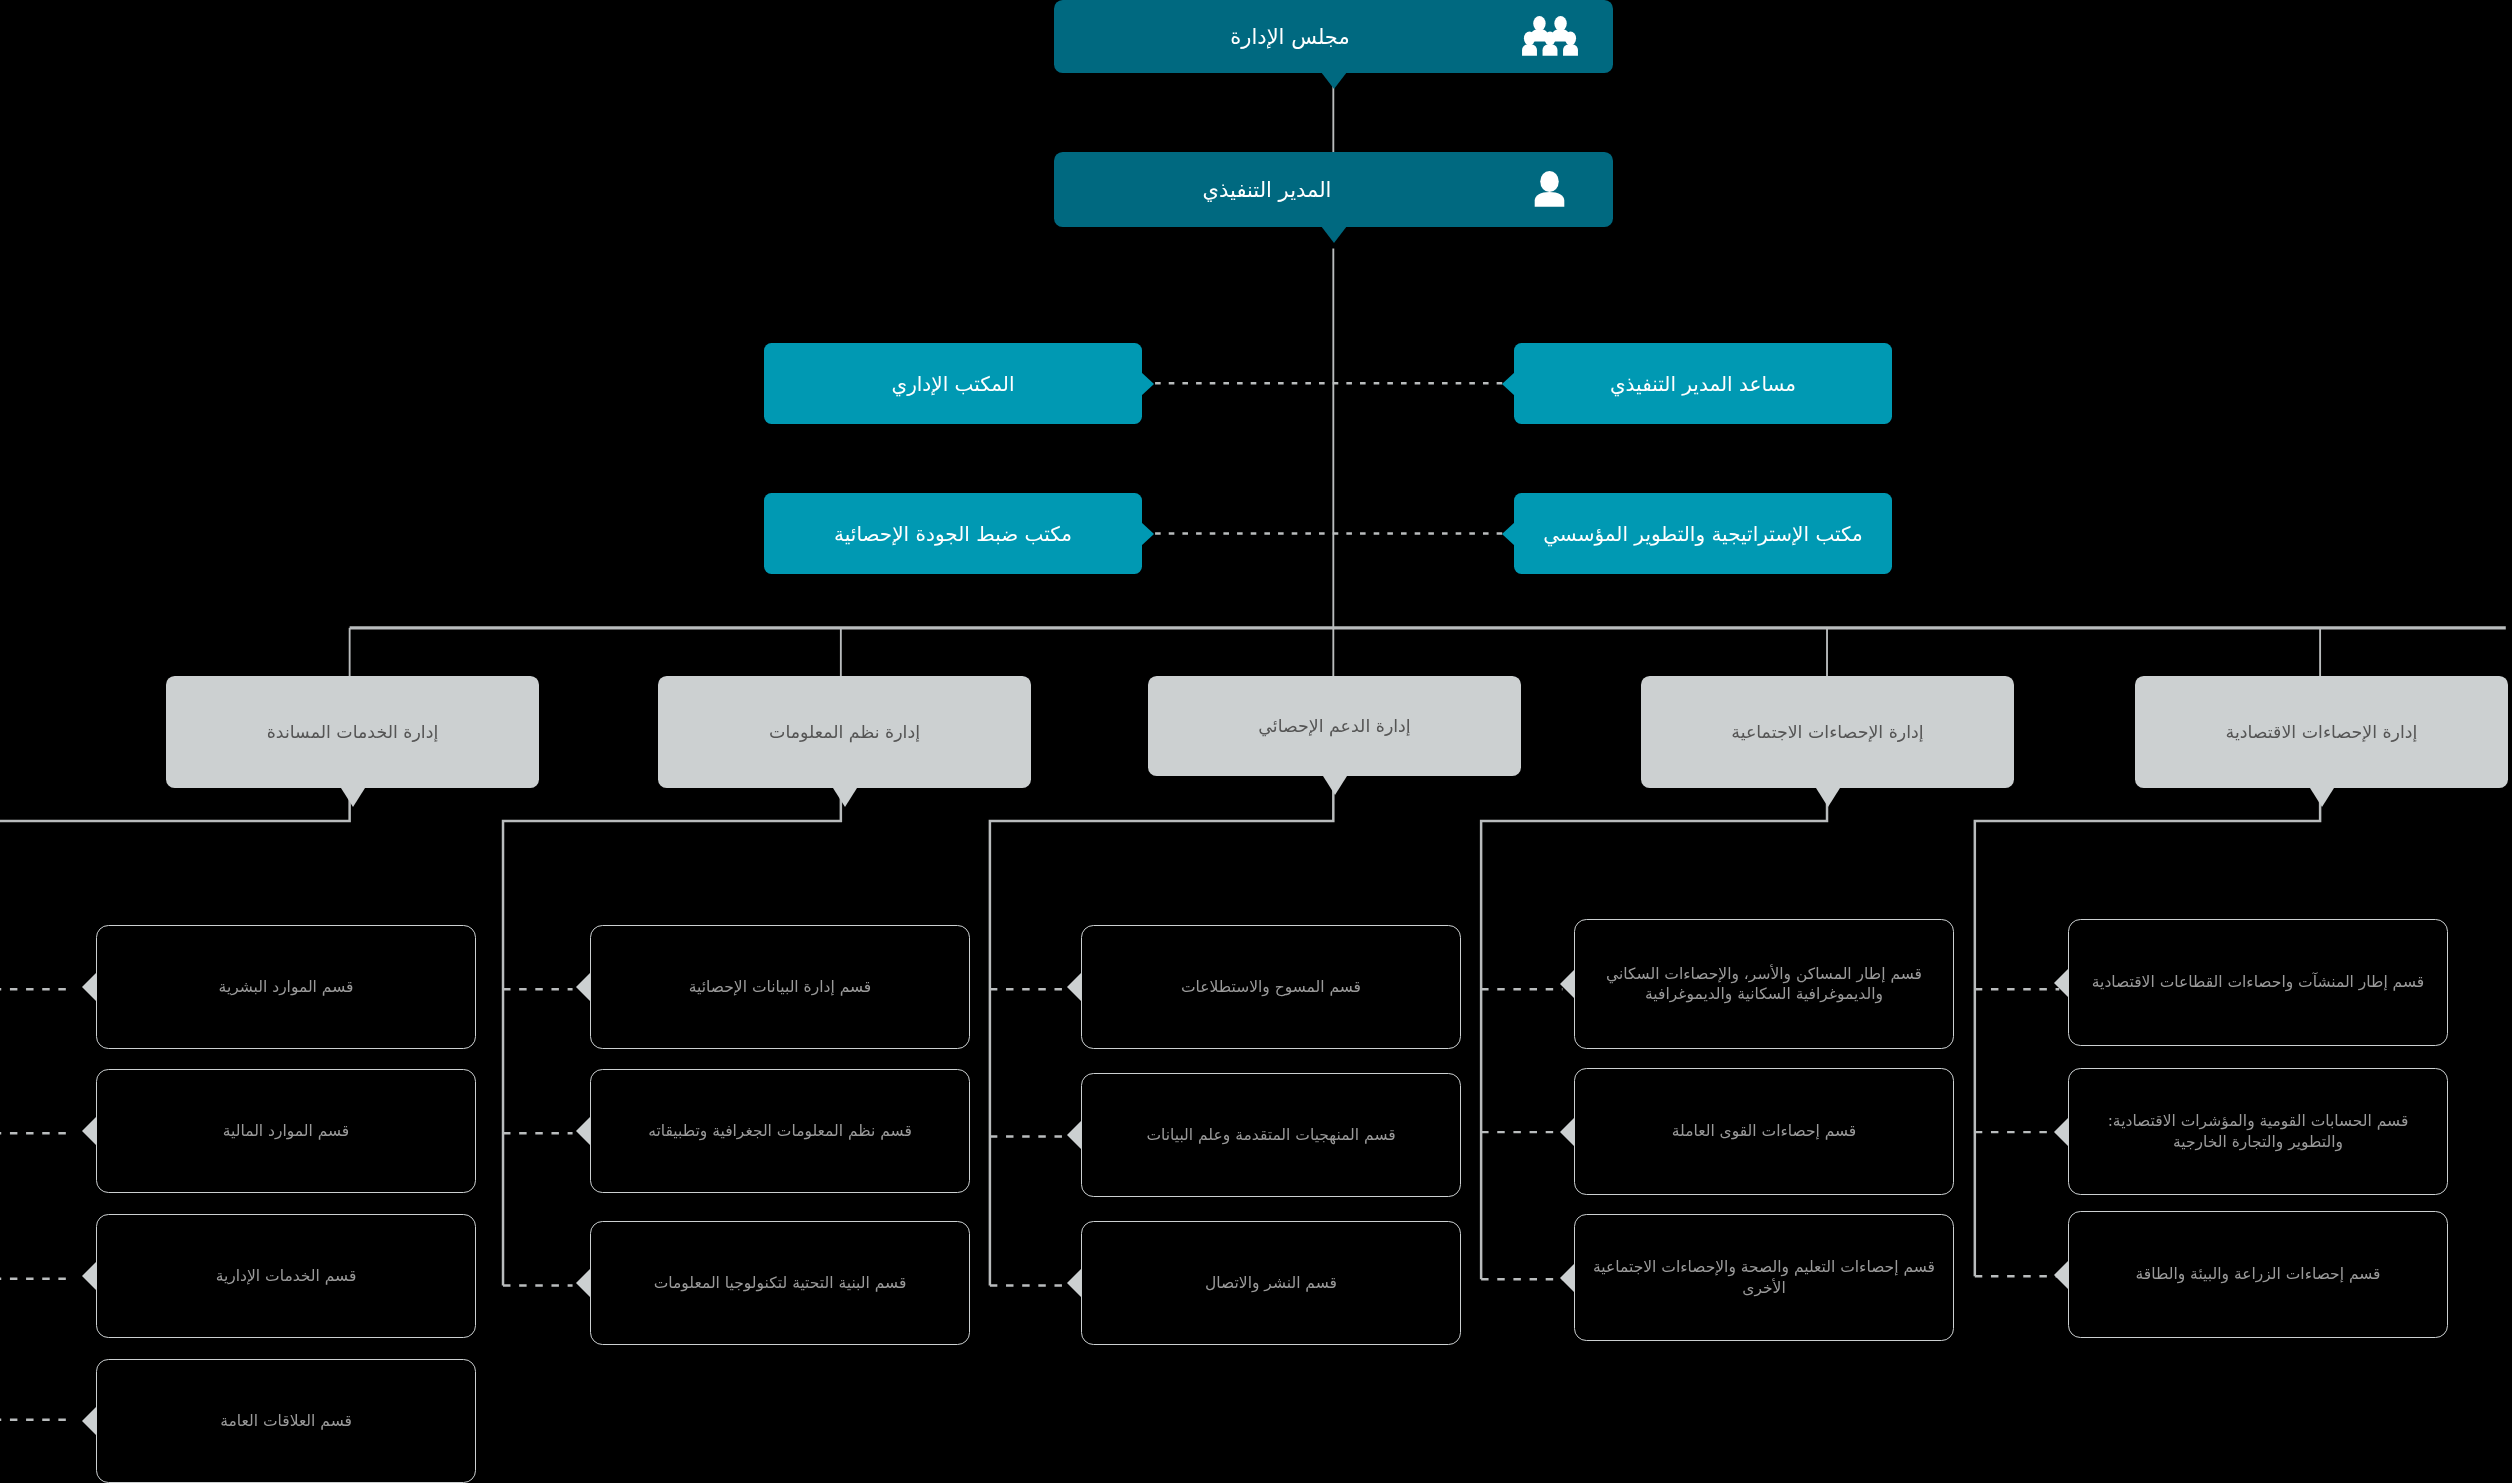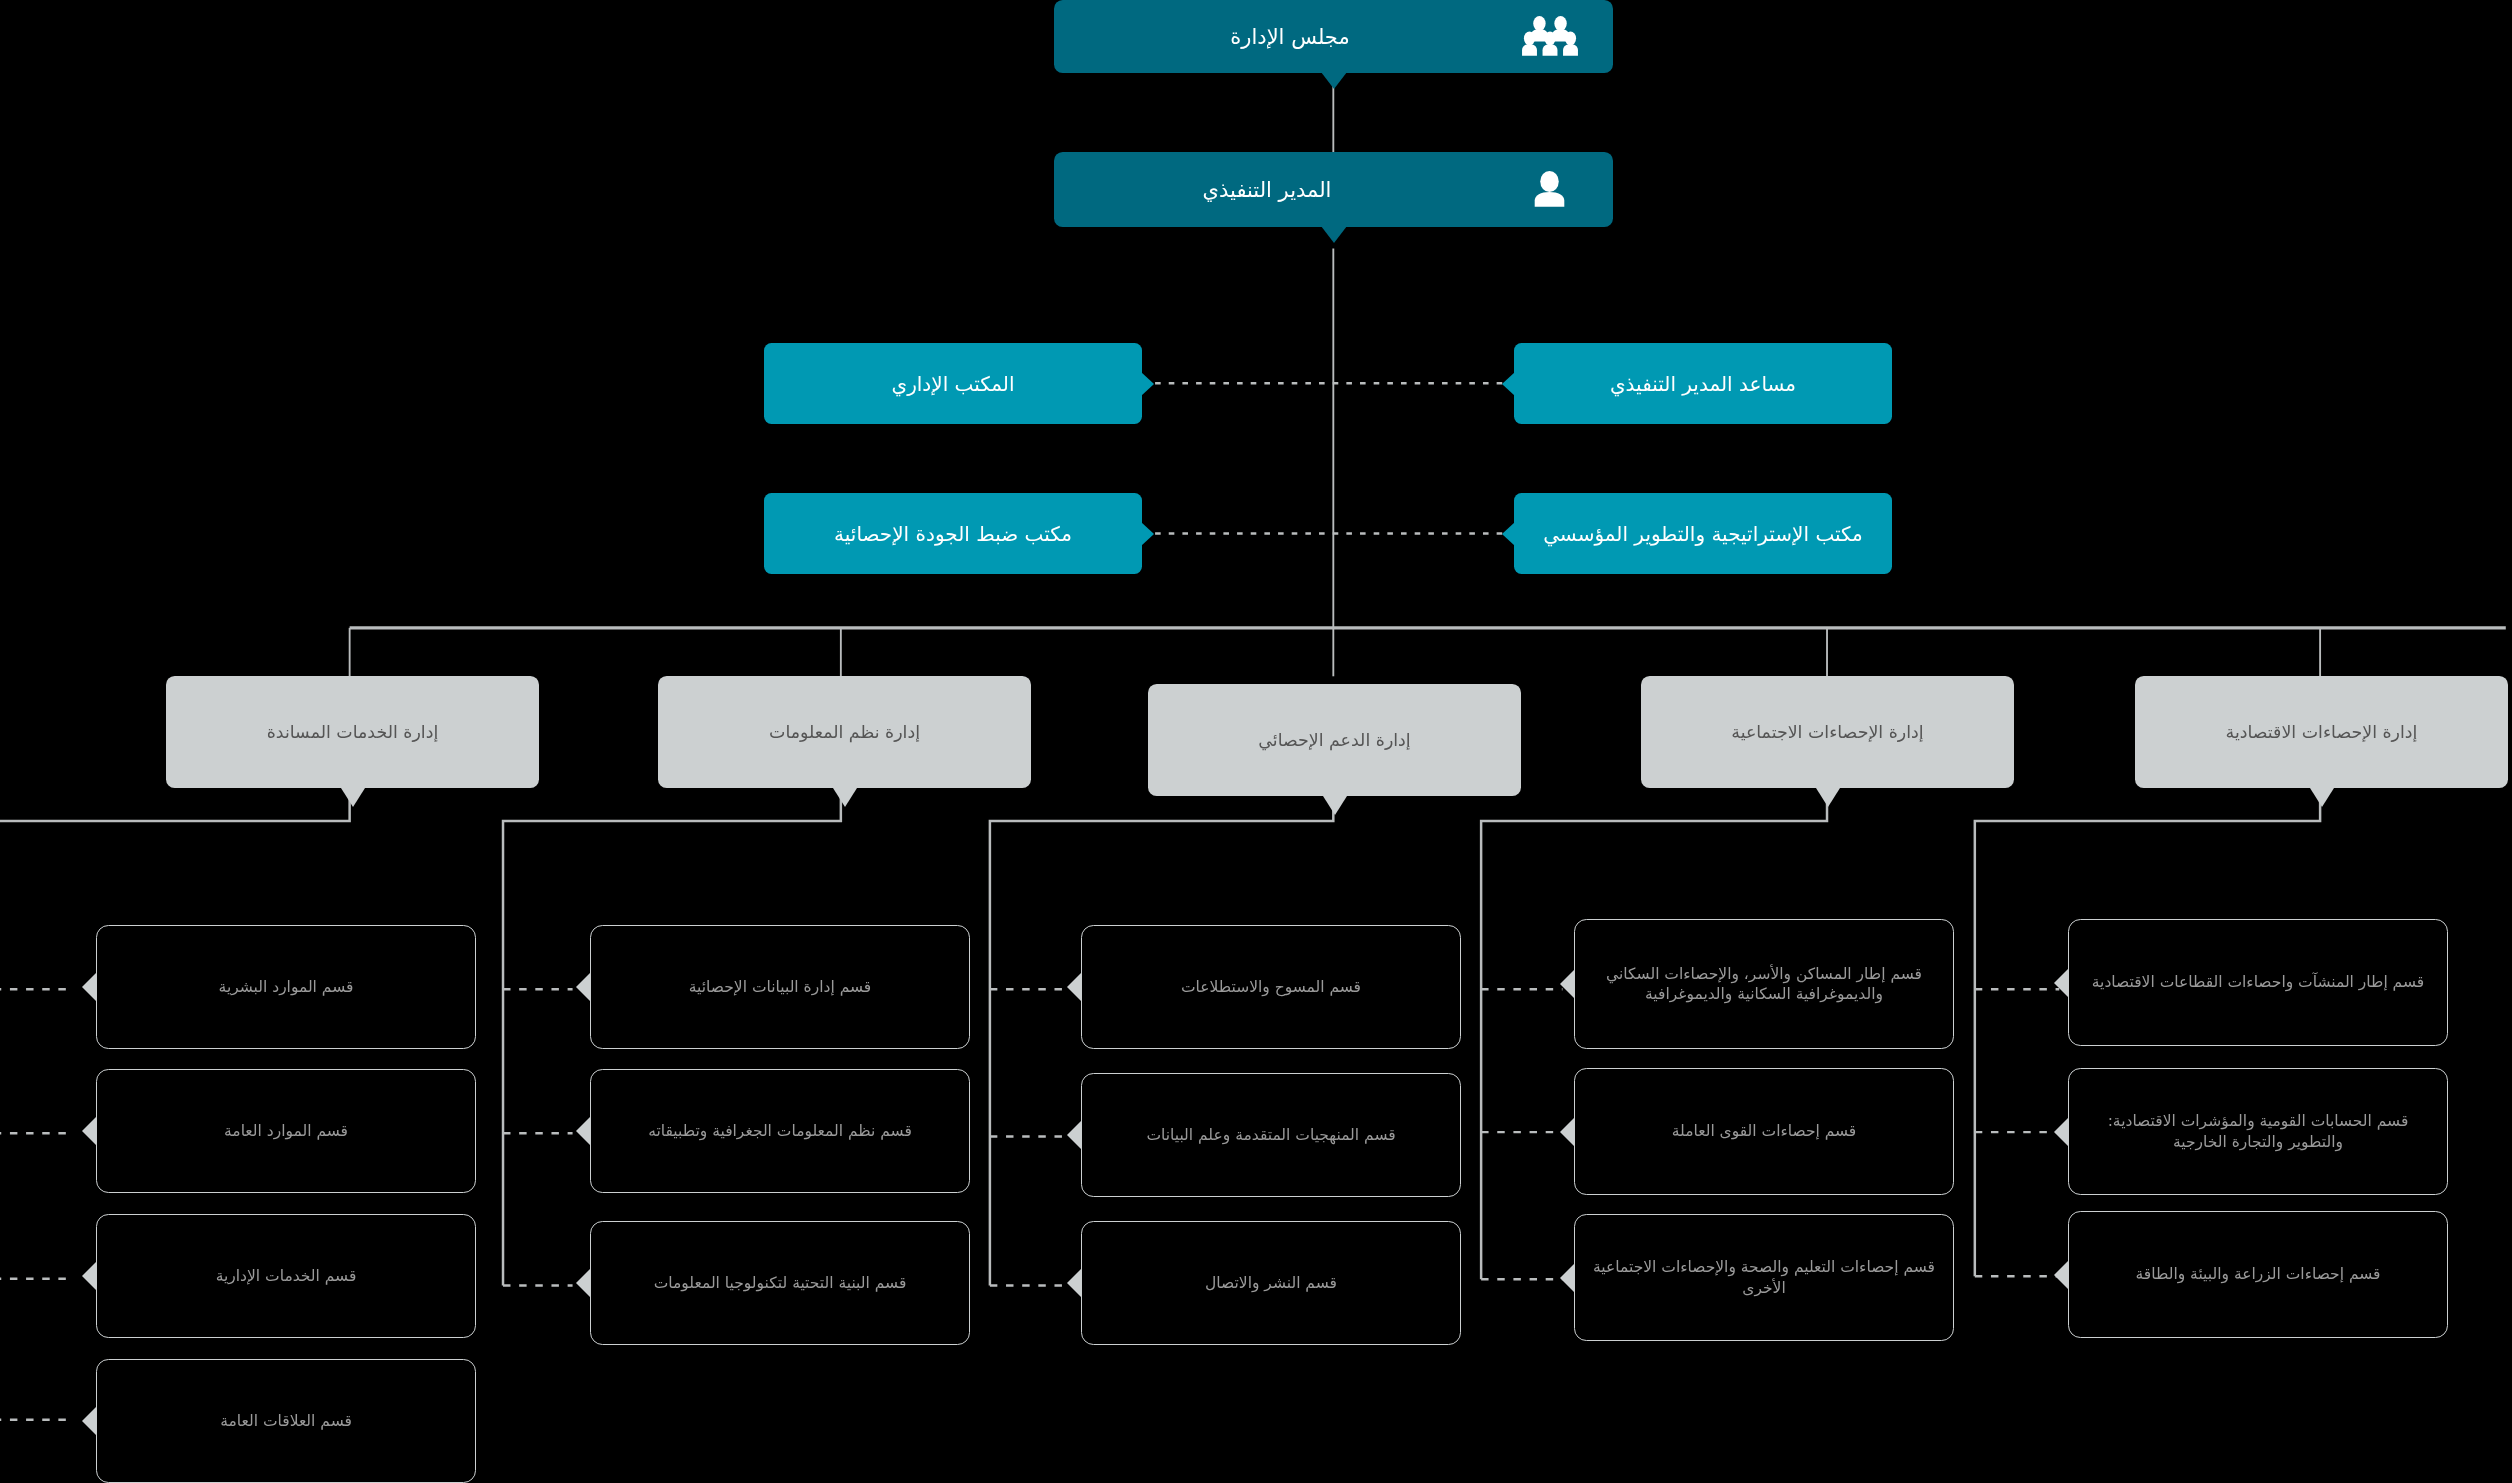--- a/index.html
+++ b/index.html
@@ -166,42 +166,42 @@
   <div class="node dept" style="left:166px;top:676px;width:373px;height:112px;">
     <span>إدارة الخدمات المساندة</span>
     <span class="tail"></span>
   </div>
 
   <div class="node dept" style="left:658px;top:676px;width:373px;height:112px;">
     <span>إدارة نظم المعلومات</span>
     <span class="tail"></span>
   </div>
 
-  <div class="node dept" style="left:1148px;top:676px;width:373px;height:112px;margin-top:8px;">
+  <div class="node dept" style="left:1148px;top:676px;width:373px;height:100px;">
     <span>إدارة الدعم الإحصائي</span>
     <span class="tail"></span>
   </div>
 
   <div class="node dept" style="left:1641px;top:676px;width:373px;height:112px;">
     <span>إدارة الإحصاءات الاجتماعية</span>
     <span class="tail"></span>
   </div>
 
   <div class="node dept" style="left:2135px;top:676px;width:373px;height:112px;">
     <span>إدارة الإحصاءات الاقتصادية</span>
     <span class="tail"></span>
   </div>
 
   <div class="node section" style="left:96px;top:925px;width:380px;height:124px;">
     <span class="notch"></span>
     <span>قسم الموارد البشرية</span>
   </div>
   <div class="node section" style="left:96px;top:1069px;width:380px;height:124px;">
     <span class="notch"></span>
-    <span>قسم الموارد العامة</span>
+    <span>قسم الموارد المالية</span>
   </div>
   <div class="node section" style="left:96px;top:1214px;width:380px;height:124px;">
     <span class="notch"></span>
     <span>قسم الخدمات الإدارية</span>
   </div>
   <div class="node section" style="left:96px;top:1359px;width:380px;height:124px;">
     <span class="notch"></span>
     <span>قسم العلاقات العامة</span>
   </div>
 

